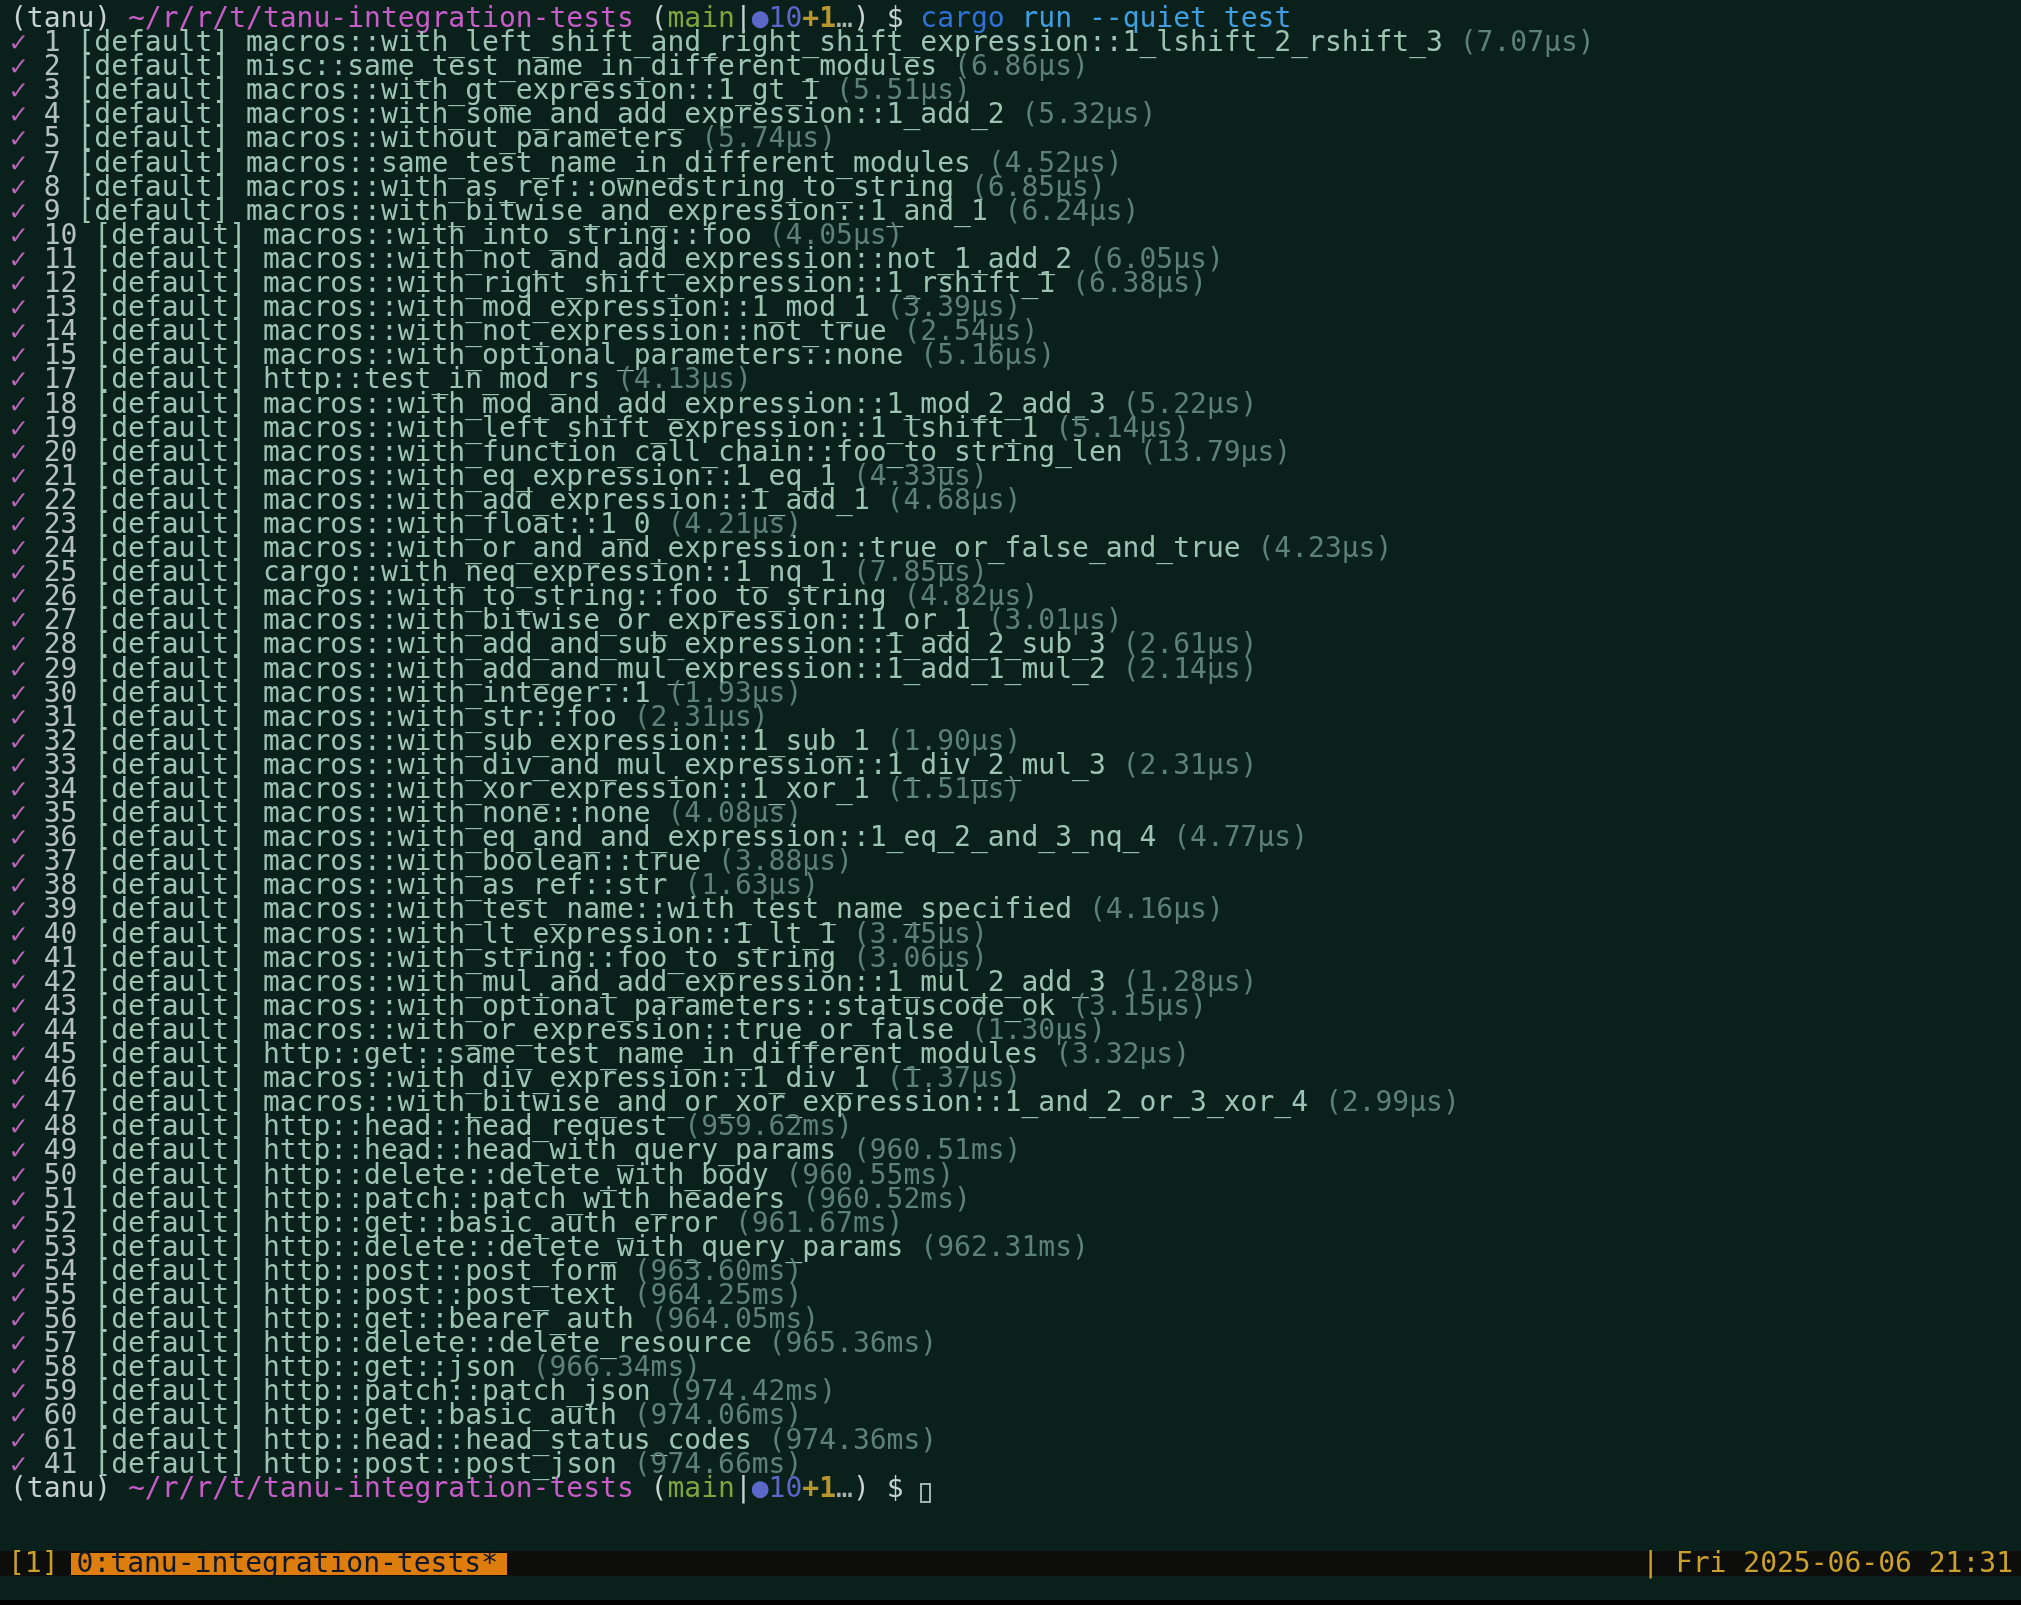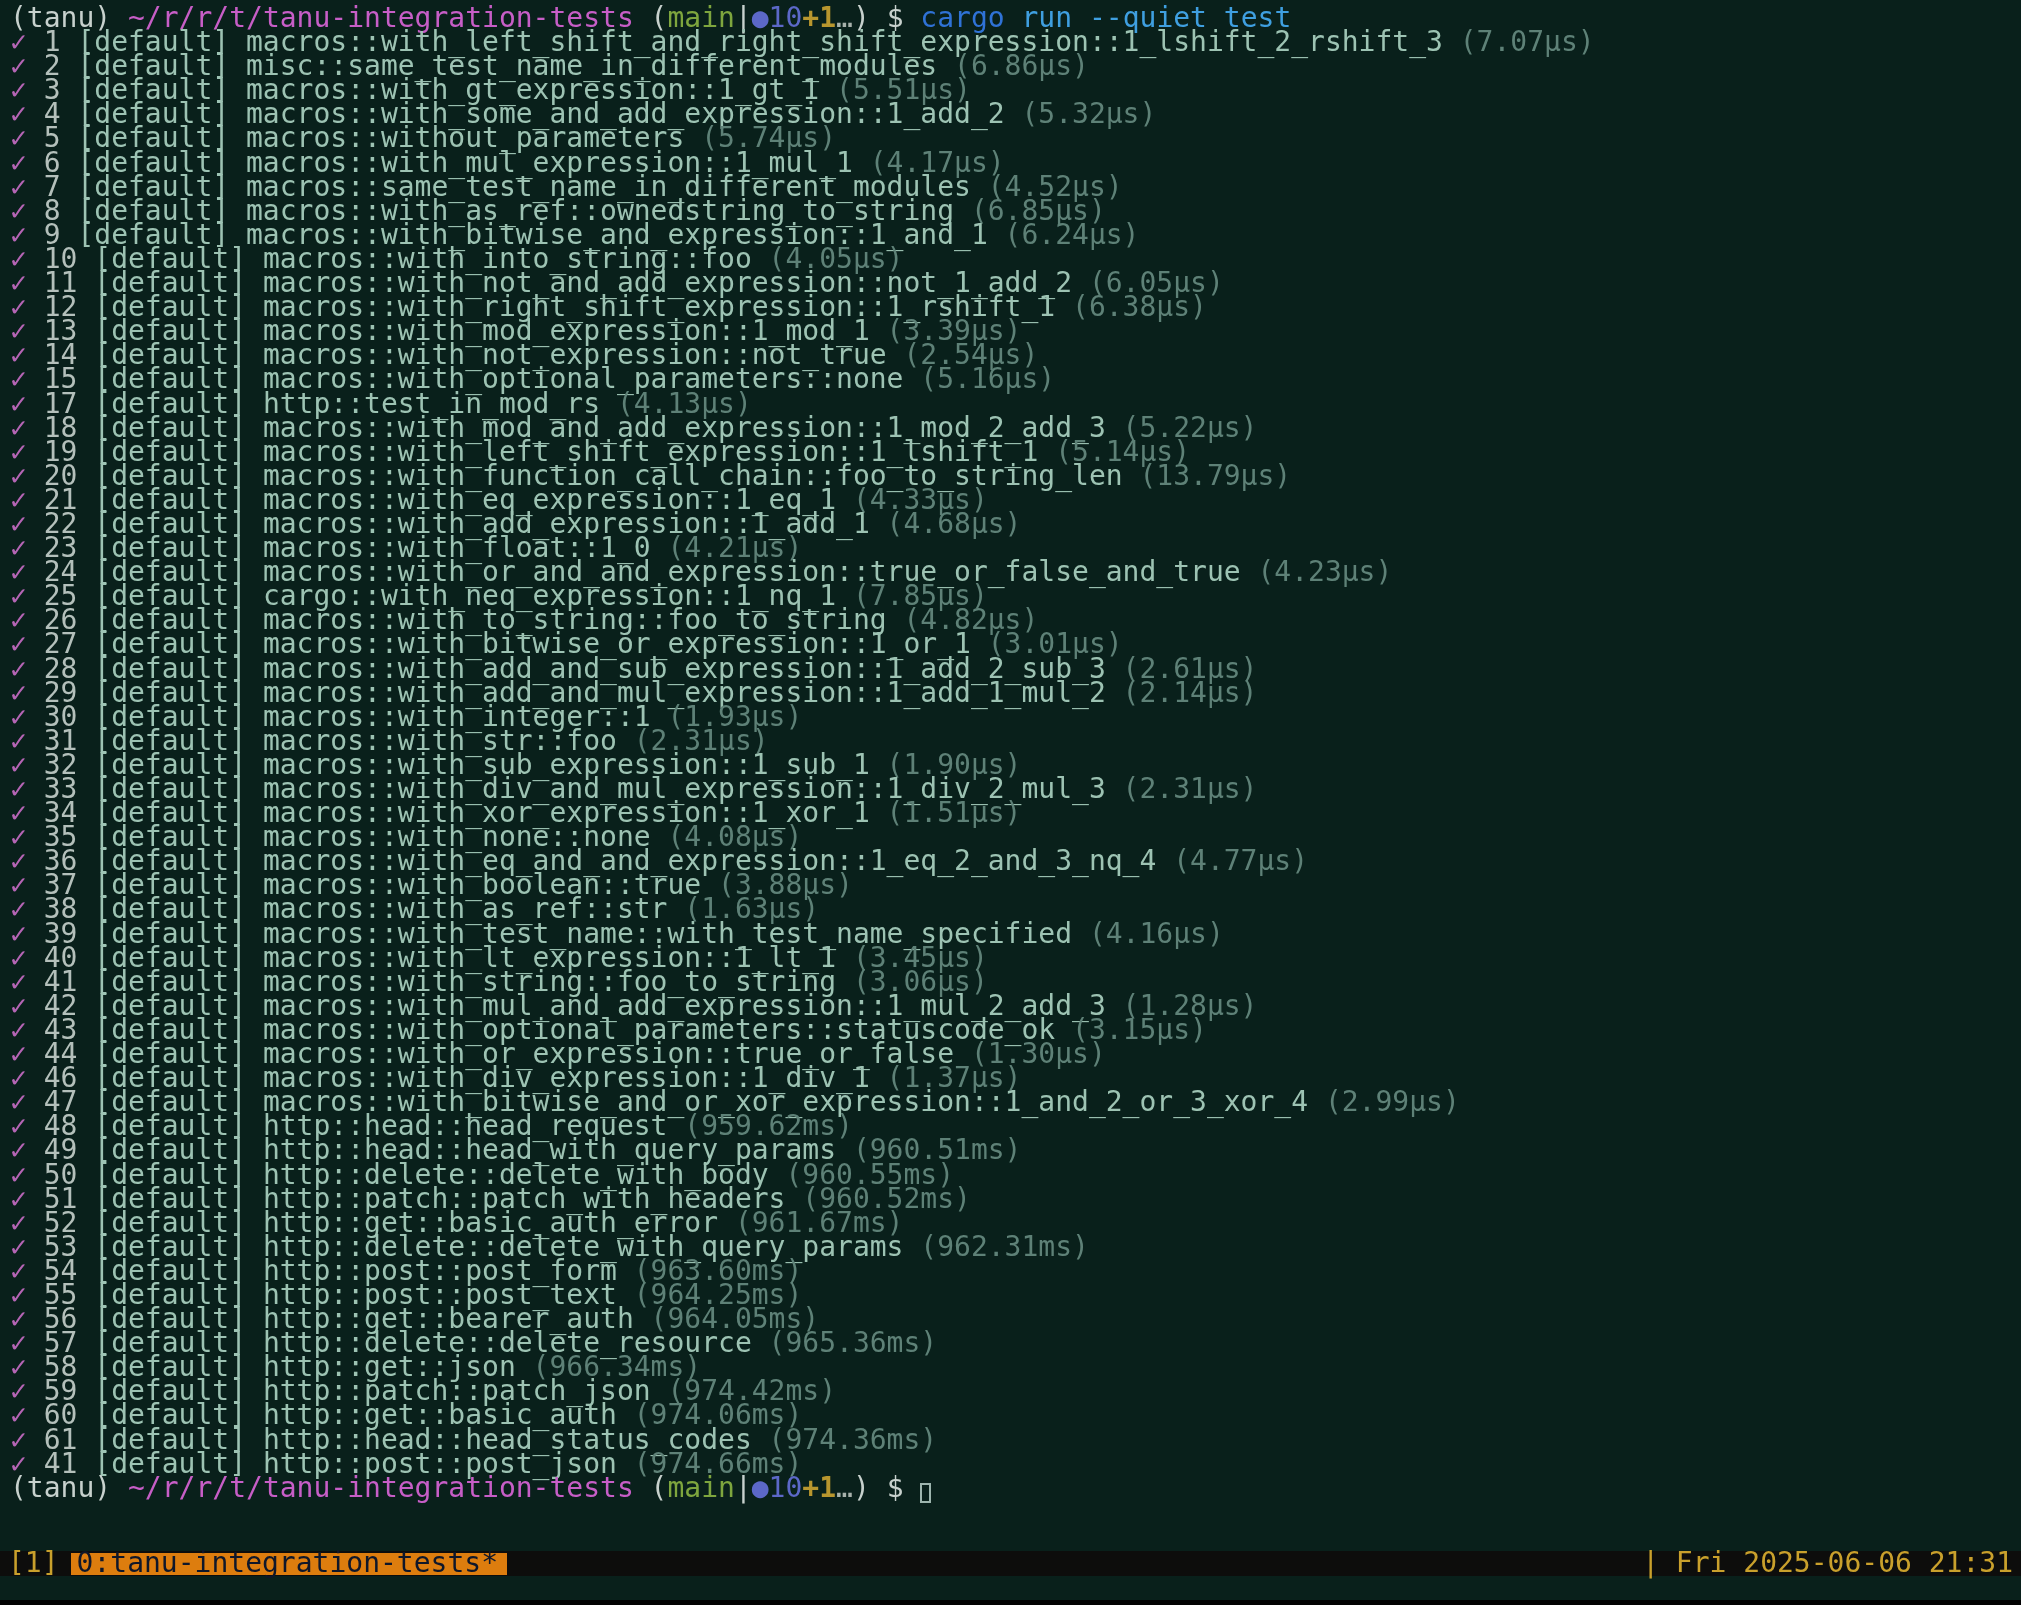--- a/index.html
+++ b/index.html
@@ -80,21 +80,20 @@
   <div class="line"><span class="check">✓</span><span> </span><span class="num">1</span><span> </span><span class="scope">[default]</span><span> </span><span class="tname">macros::with_left_shift_and_right_shift_expression::1_lshift_2_rshift_3</span><span> </span><span class="ttime">(7.07µs)</span></div>
 
   <div class="line"><span class="check">✓</span><span> </span><span class="num">2</span><span> </span><span class="scope">[default]</span><span> </span><span class="tname">misc::same_test_name_in_different_modules</span><span> </span><span class="ttime">(6.86µs)</span></div>
 
   <div class="line"><span class="check">✓</span><span> </span><span class="num">3</span><span> </span><span class="scope">[default]</span><span> </span><span class="tname">macros::with_gt_expression::1_gt_1</span><span> </span><span class="ttime">(5.51µs)</span></div>
 
   <div class="line"><span class="check">✓</span><span> </span><span class="num">4</span><span> </span><span class="scope">[default]</span><span> </span><span class="tname">macros::with_some_and_add_expression::1_add_2</span><span> </span><span class="ttime">(5.32µs)</span></div>
 
   <div class="line"><span class="check">✓</span><span> </span><span class="num">5</span><span> </span><span class="scope">[default]</span><span> </span><span class="tname">macros::without_parameters</span><span> </span><span class="ttime">(5.74µs)</span></div>
 
-  <div class="line"><span class="check">✓</span><span> </span><span class="num">6</span><span> </span><span class="scope">[default]</span><span> </span><span class="tname">macros::with_mul_expression::1_mul_1</span><span> </span><span class="ttime">(4.17µs)</span></div>
 
   <div class="line"><span class="check">✓</span><span> </span><span class="num">7</span><span> </span><span class="scope">[default]</span><span> </span><span class="tname">macros::same_test_name_in_different_modules</span><span> </span><span class="ttime">(4.52µs)</span></div>
 
   <div class="line"><span class="check">✓</span><span> </span><span class="num">8</span><span> </span><span class="scope">[default]</span><span> </span><span class="tname">macros::with_as_ref::ownedstring_to_string</span><span> </span><span class="ttime">(6.85µs)</span></div>
 
   <div class="line"><span class="check">✓</span><span> </span><span class="num">9</span><span> </span><span class="scope">[default]</span><span> </span><span class="tname">macros::with_bitwise_and_expression::1_and_1</span><span> </span><span class="ttime">(6.24µs)</span></div>
 
   <div class="line"><span class="check">✓</span><span> </span><span class="num">10</span><span> </span><span class="scope">[default]</span><span> </span><span class="tname">macros::with_into_string::foo</span><span> </span><span class="ttime">(4.05µs)</span></div>
 
   <div class="line"><span class="check">✓</span><span> </span><span class="num">11</span><span> </span><span class="scope">[default]</span><span> </span><span class="tname">macros::with_not_and_add_expression::not_1_add_2</span><span> </span><span class="ttime">(6.05µs)</span></div>
@@ -157,20 +156,21 @@
   <div class="line"><span class="check">✓</span><span> </span><span class="num">40</span><span> </span><span class="scope">[default]</span><span> </span><span class="tname">macros::with_lt_expression::1_lt_1</span><span> </span><span class="ttime">(3.45µs)</span></div>
 
   <div class="line"><span class="check">✓</span><span> </span><span class="num">41</span><span> </span><span class="scope">[default]</span><span> </span><span class="tname">macros::with_string::foo_to_string</span><span> </span><span class="ttime">(3.06µs)</span></div>
 
   <div class="line"><span class="check">✓</span><span> </span><span class="num">42</span><span> </span><span class="scope">[default]</span><span> </span><span class="tname">macros::with_mul_and_add_expression::1_mul_2_add_3</span><span> </span><span class="ttime">(1.28µs)</span></div>
 
   <div class="line"><span class="check">✓</span><span> </span><span class="num">43</span><span> </span><span class="scope">[default]</span><span> </span><span class="tname">macros::with_optional_parameters::statuscode_ok</span><span> </span><span class="ttime">(3.15µs)</span></div>
 
   <div class="line"><span class="check">✓</span><span> </span><span class="num">44</span><span> </span><span class="scope">[default]</span><span> </span><span class="tname">macros::with_or_expression::true_or_false</span><span> </span><span class="ttime">(1.30µs)</span></div>
 
+  <div class="line"><span class="check">✓</span><span> </span><span class="num">45</span><span> </span><span class="scope">[default]</span><span> </span><span class="tname">http::get::same_test_name_in_different_modules</span><span> </span><span class="ttime">(3.32µs)</span></div>
 
   <div class="line"><span class="check">✓</span><span> </span><span class="num">46</span><span> </span><span class="scope">[default]</span><span> </span><span class="tname">macros::with_div_expression::1_div_1</span><span> </span><span class="ttime">(1.37µs)</span></div>
 
   <div class="line"><span class="check">✓</span><span> </span><span class="num">47</span><span> </span><span class="scope">[default]</span><span> </span><span class="tname">macros::with_bitwise_and_or_xor_expression::1_and_2_or_3_xor_4</span><span> </span><span class="ttime">(2.99µs)</span></div>
 
   <div class="line"><span class="check">✓</span><span> </span><span class="num">48</span><span> </span><span class="scope">[default]</span><span> </span><span class="tname">http::head::head_request</span><span> </span><span class="ttime">(959.62ms)</span></div>
 
   <div class="line"><span class="check">✓</span><span> </span><span class="num">49</span><span> </span><span class="scope">[default]</span><span> </span><span class="tname">http::head::head_with_query_params</span><span> </span><span class="ttime">(960.51ms)</span></div>
 
   <div class="line"><span class="check">✓</span><span> </span><span class="num">50</span><span> </span><span class="scope">[default]</span><span> </span><span class="tname">http::delete::delete_with_body</span><span> </span><span class="ttime">(960.55ms)</span></div>

